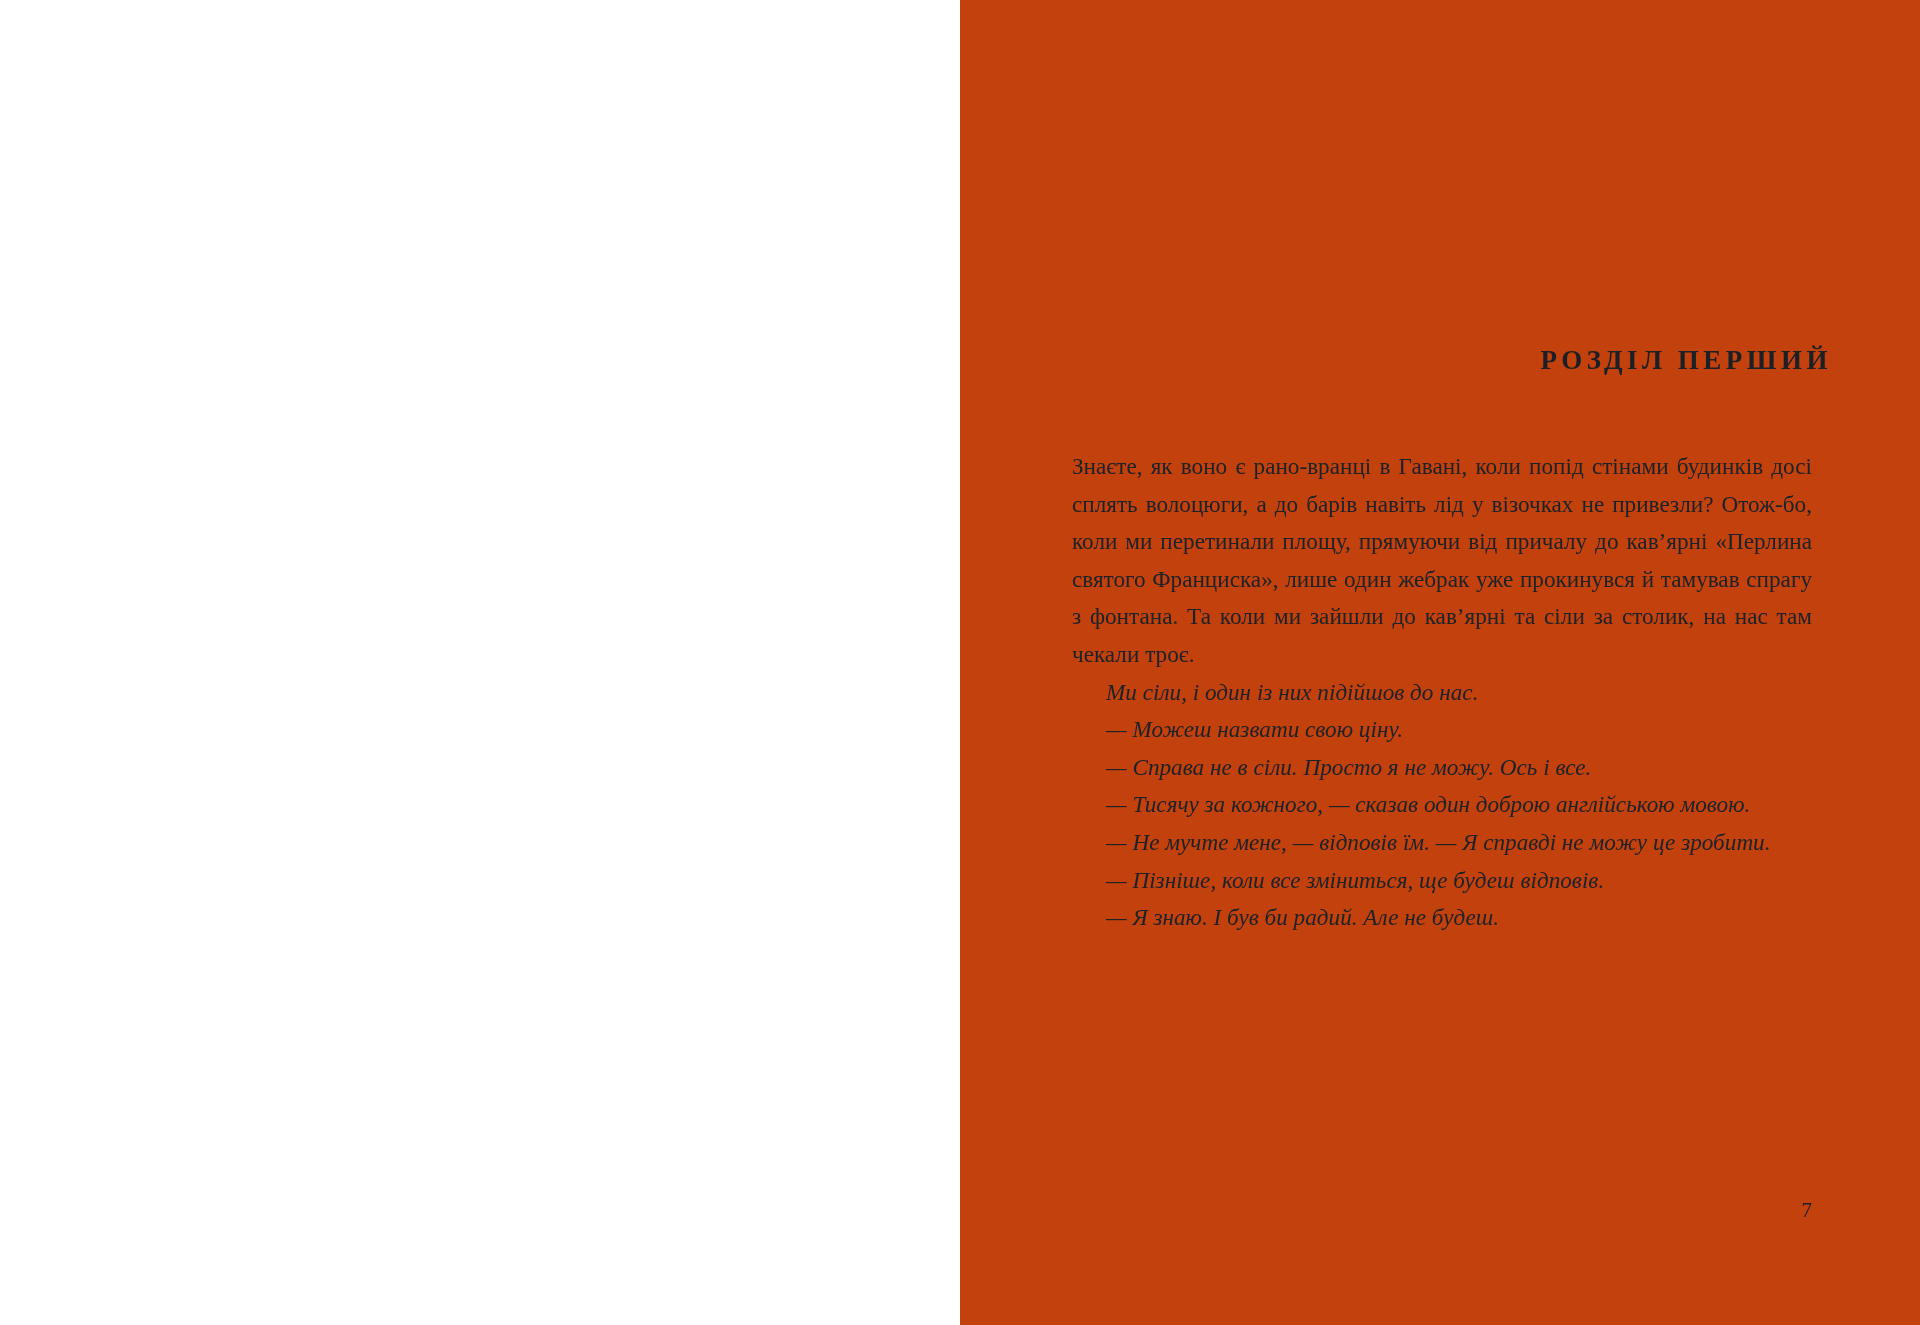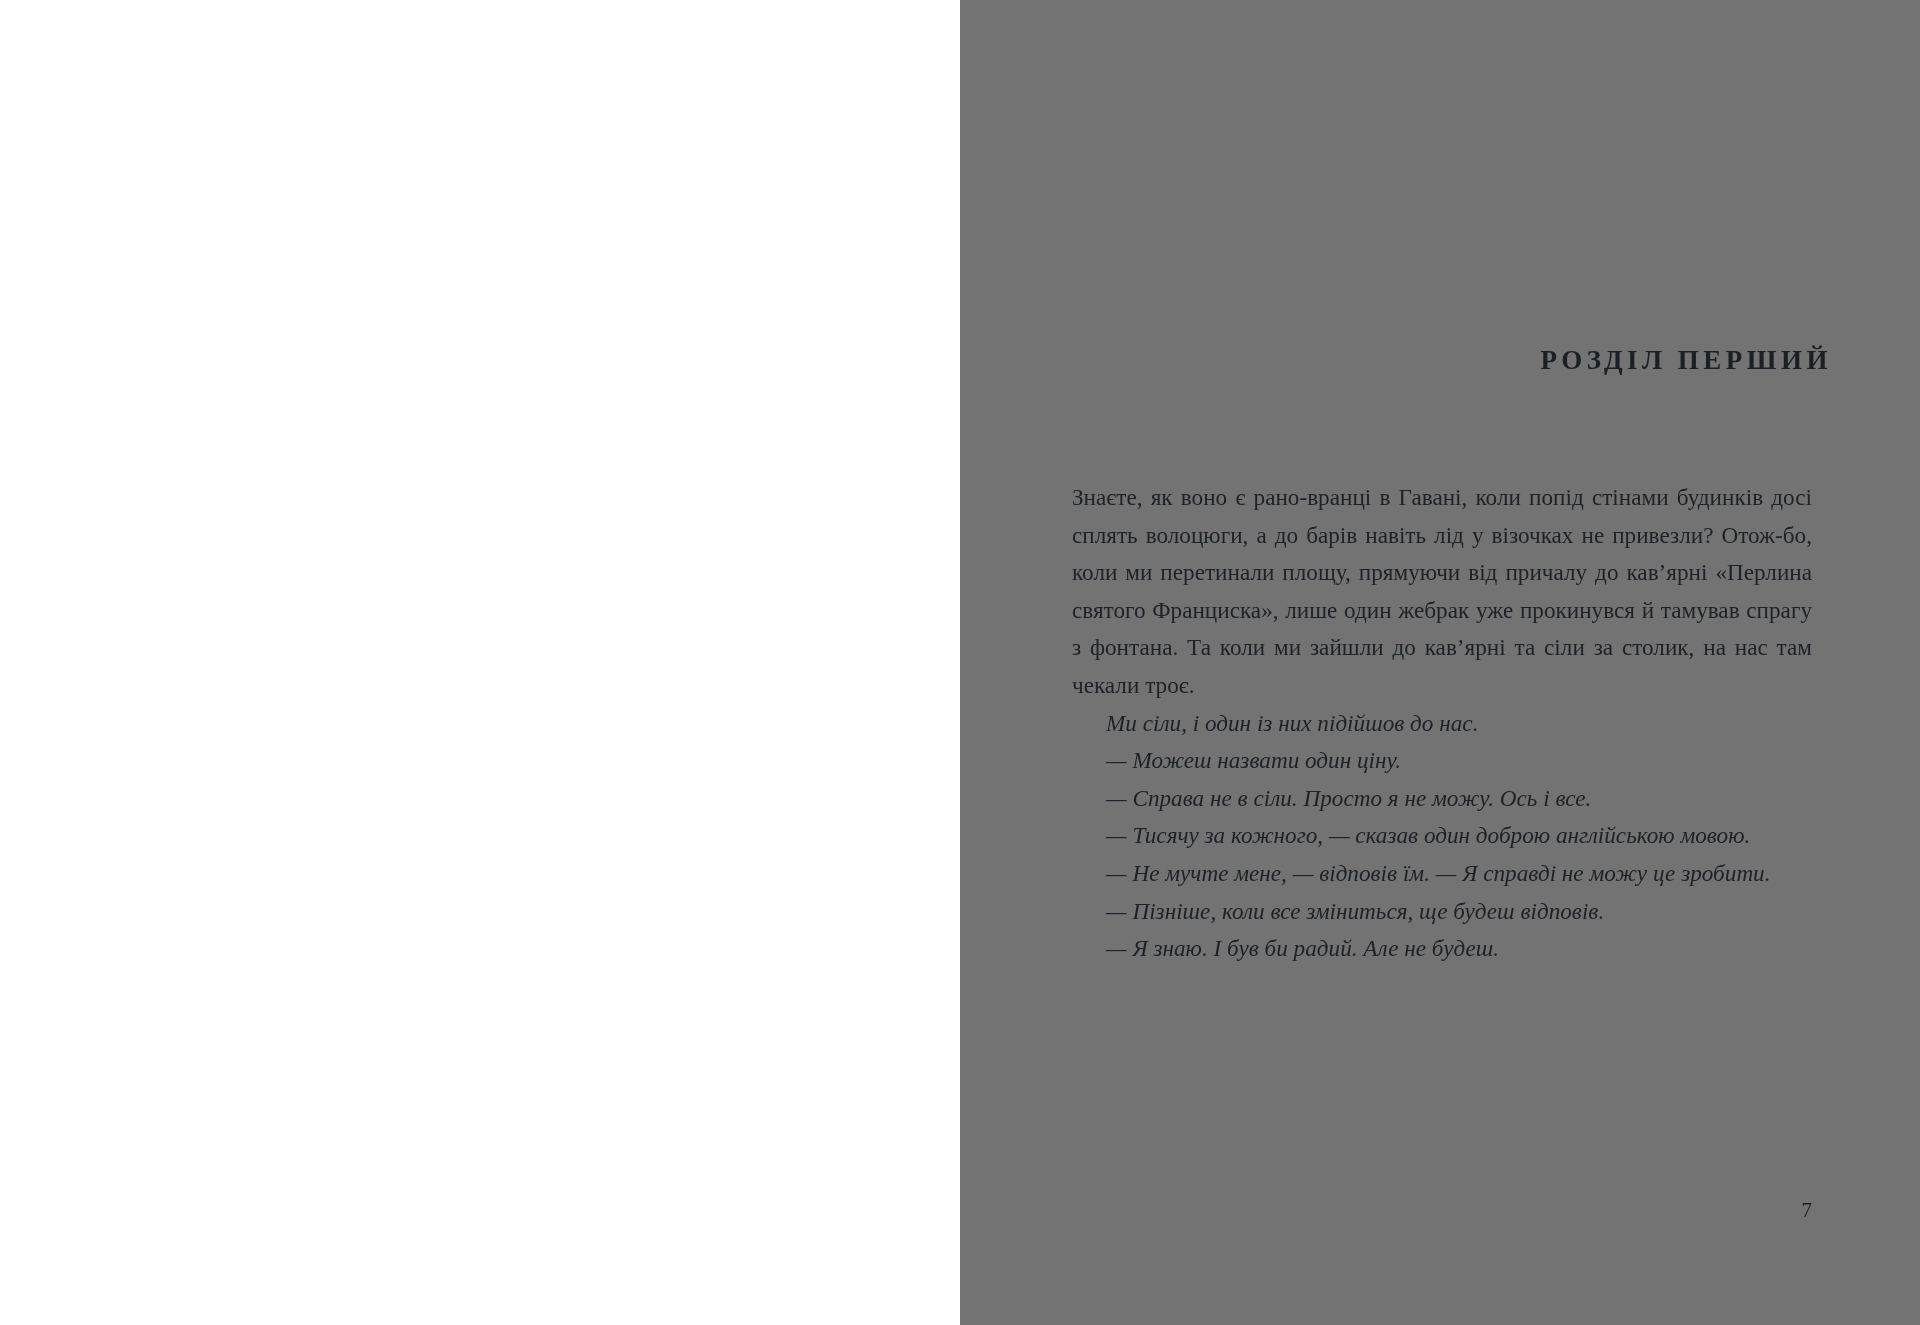--- a/index.html
+++ b/index.html
@@ -25,21 +25,21 @@
     position: relative;
     box-sizing: border-box;
     height: 100%;
   }
   .page-left {
     width: 50%;
     background: #ffffff;
   }
   .page-right {
     width: 50%;
-    background: #737373;
+    background: #c2410c;
   }
   .text-column {
     position: absolute;
     left: 112px;
     top: 0;
     width: 760px;
     height: 100%;
   }
   .chapter-title {
     position: absolute;
@@ -58,21 +58,20 @@
     position: absolute;
     top: 448px;
     left: 0;
     width: 740px;
     font-size: 23.2px;
     line-height: 37.6px;
     text-align: justify;
     color: #1d2228;
     -webkit-hyphens: manual;
     hyphens: manual;
-    margin-top: 31px;
   }
   .body-text p {
     margin: 0;
     text-indent: 0;
   }
   .body-text p.indent {
     text-indent: 34px;
     font-style: italic;
   }
   .folio {
@@ -97,21 +96,21 @@
   </div>
 
   <div class="page page-right">
     <div class="text-column">
 
       <div class="chapter-title">Розділ перший</div>
 
       <div class="body-text">
         <p>Знаєте, як воно є рано-вранці в Гавані, коли попід стінами будинків досі сплять волоцюги, а до барів навіть лід у візочках не привезли? Отож-бо, коли ми перетинали площу, прямуючи від причалу до кав’ярні «Перлина святого Франциска», лише один жебрак уже прокинувся й тамував спрагу з фонтана. Та коли ми зайшли до кав’ярні та сіли за столик, на нас там чекали троє.</p>
         <p class="indent">Ми сіли, і один із них підійшов до нас.</p>
-        <p class="indent">— Можеш назвати один ціну.</p>
+        <p class="indent">— Можеш назвати свою ціну.</p>
         <p class="indent">— Справа не в сіли. Просто я не можу. Ось і все.</p>
         <p class="indent">— Тисячу за кожного, — сказав один доброю англійською мовою.</p>
         <p class="indent">— Не мучте мене, — відповів їм. — Я справді не можу це зробити.</p>
         <p class="indent">— Пізніше, коли все зміниться, ще будеш відповів.</p>
         <p class="indent">— Я знаю. І був би радий. Але не будеш.</p>
       </div>
 
       <div class="folio">7</div>
 
     </div>

